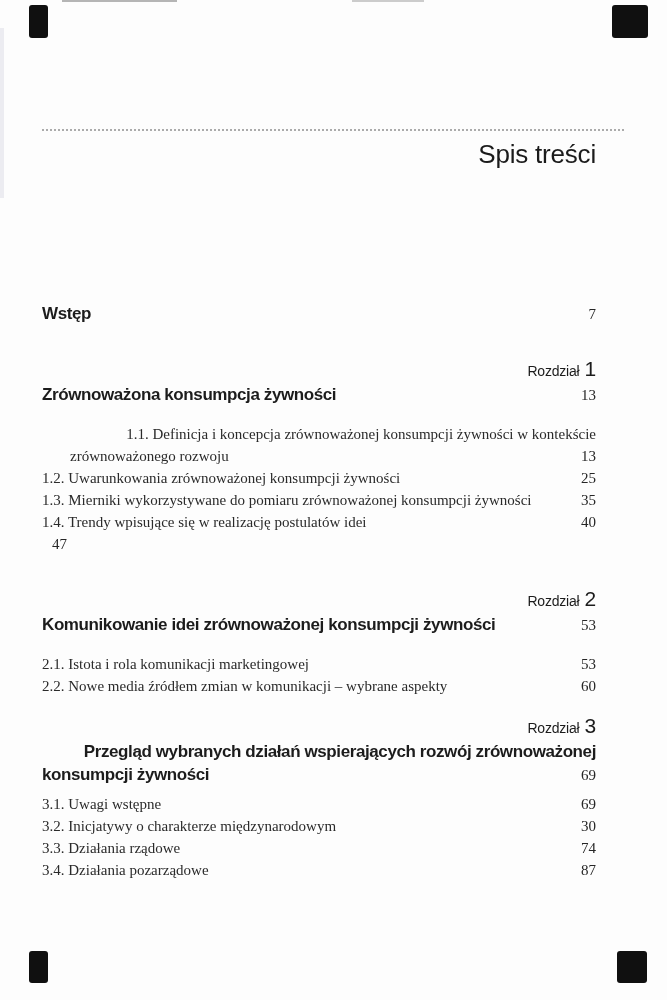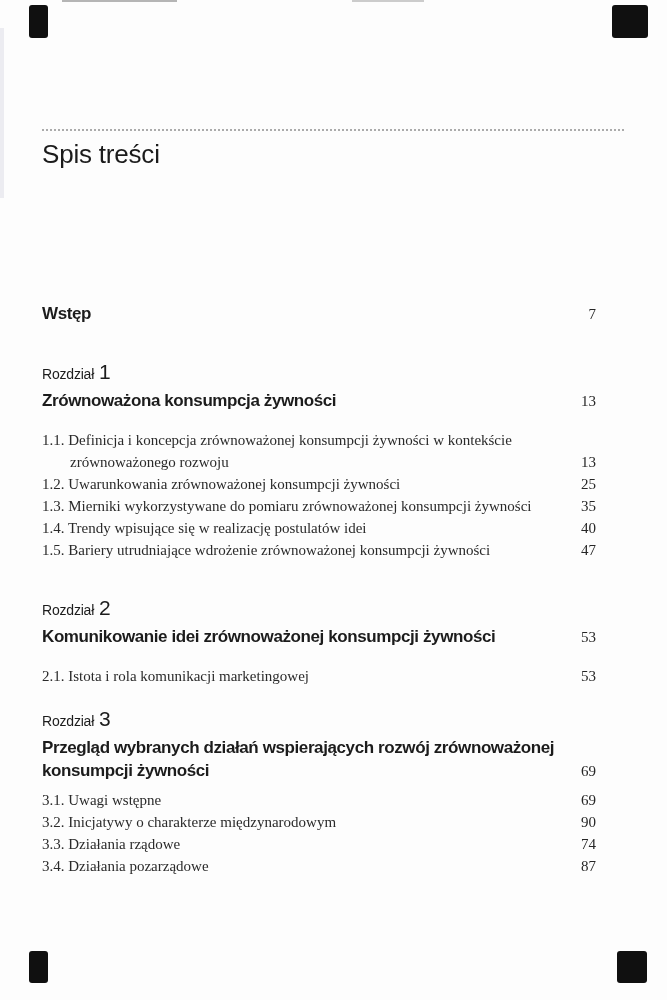--- a/index.html
+++ b/index.html
@@ -4,20 +4,21 @@
 <style>
   html,body { margin:0; padding:0; background:#e9e9e9; }
   .page {
     position:relative;
     width:667px; height:1000px;
     margin:0 auto;
     background:#fdfdfd;
     font-family:"Liberation Sans", sans-serif;
     color:#1f1f1f;
     overflow:hidden;
+    text-align:right;
   }
 
   
   .corner-mark { position:absolute; background:#101010; border-radius:3px; }
   .mark-tl { left:29px;  top:5px;   width:19px; height:33px; }
   .mark-tr { left:612px; top:5px;   width:36px; height:33px; }
   .mark-bl { left:29px;  top:951px; width:19px; height:32px; }
   .mark-br { left:617px; top:951px; width:30px; height:32px; }
   .edge-dash { position:absolute; top:0; height:2px; }
   .dash-1 { left:62px;  width:115px; background:#b5b5b5; }
@@ -44,21 +45,21 @@
   .head-sans {
     font-size:17px; font-weight:700; letter-spacing:-0.4px;
     line-height:20px; color:#1c1c1c; white-space:nowrap;
   }
 
   .num {
     font-family:"Liberation Serif", serif;
     font-size:15px; color:#262626; white-space:nowrap; padding-left:10px;
   }
 
-  .chapter-label { font-size:14px; letter-spacing:-0.2px; color:#1c1c1c; line-height:30px; }
+  .chapter-label { font-size:14px; letter-spacing:-0.2px; color:#1c1c1c; line-height:24px; }
   .chapter-label .chapter-num { font-size:21px; margin-left:5px; }
   .ml-1 { margin-top:33px; }
   .ml-2 { margin-top:32px; }
   .ml-3 { margin-top:17px; }
 
   .chapter-title { margin-top:1px;gap:12px; }
   .ct-line { font-size:17px; font-weight:700; letter-spacing:-0.4px; line-height:21px;
              color:#1c1c1c; white-space:nowrap; }
   .chapter-title.two .ct-line { line-height:22.5px; }
 
@@ -114,57 +115,60 @@
       </div>
       <div class="item row">
         <span class="entry-text">1.3. Mierniki wykorzystywane do pomiaru zrównoważonej konsumpcji żywności</span>
         <span class="num">35</span>
       </div>
       <div class="item row">
         <span class="entry-text">1.4. Trendy wpisujące się w realizację postulatów idei</span>
         <span class="num">40</span>
       </div>
       <div class="item row">
-        <span class="entry-text">1.5. Bariery utrudniające wdrożenie zrównoważonej konsumpcji żywności</span>
         <span class="num">47</span>
       </div>
     </div>
 
     <div class="chapter-label ml-2">
       <span>Rozdział</span><span class="chapter-num">2</span>
     </div>
     <div class="chapter-title row">
       <span class="ct-line">Komunikowanie idei zrównoważonej konsumpcji żywności</span>
       <span class="num">53</span>
     </div>
     <div class="items">
       <div class="item row">
         <span class="entry-text">2.1. Istota i rola komunikacji marketingowej</span>
         <span class="num">53</span>
+      </div>
+      <div class="item row">
+        <span class="entry-text">2.2. Nowe media źródłem zmian w komunikacji – wybrane aspekty</span>
+        <span class="num">60</span>
       </div>
     </div>
 
     <div class="chapter-label ml-3">
       <span>Rozdział</span><span class="chapter-num">3</span>
     </div>
     <div class="chapter-title two">
       <div class="ct-line">Przegląd wybranych działań wspierających rozwój zrównoważonej</div>
       <div class="row">
         <span class="ct-line">konsumpcji żywności</span>
         <span class="num">69</span>
       </div>
     </div>
     <div class="items items-3">
       <div class="item row">
         <span class="entry-text">3.1. Uwagi wstępne</span>
         <span class="num">69</span>
       </div>
       <div class="item row">
         <span class="entry-text">3.2. Inicjatywy o charakterze międzynarodowym</span>
-        <span class="num">90</span>
+        <span class="num">30</span>
       </div>
       <div class="item row">
         <span class="entry-text">3.3. Działania rządowe</span>
         <span class="num">74</span>
       </div>
       <div class="item row">
         <span class="entry-text">3.4. Działania pozarządowe</span>
         <span class="num">87</span>
       </div>
     </div>

